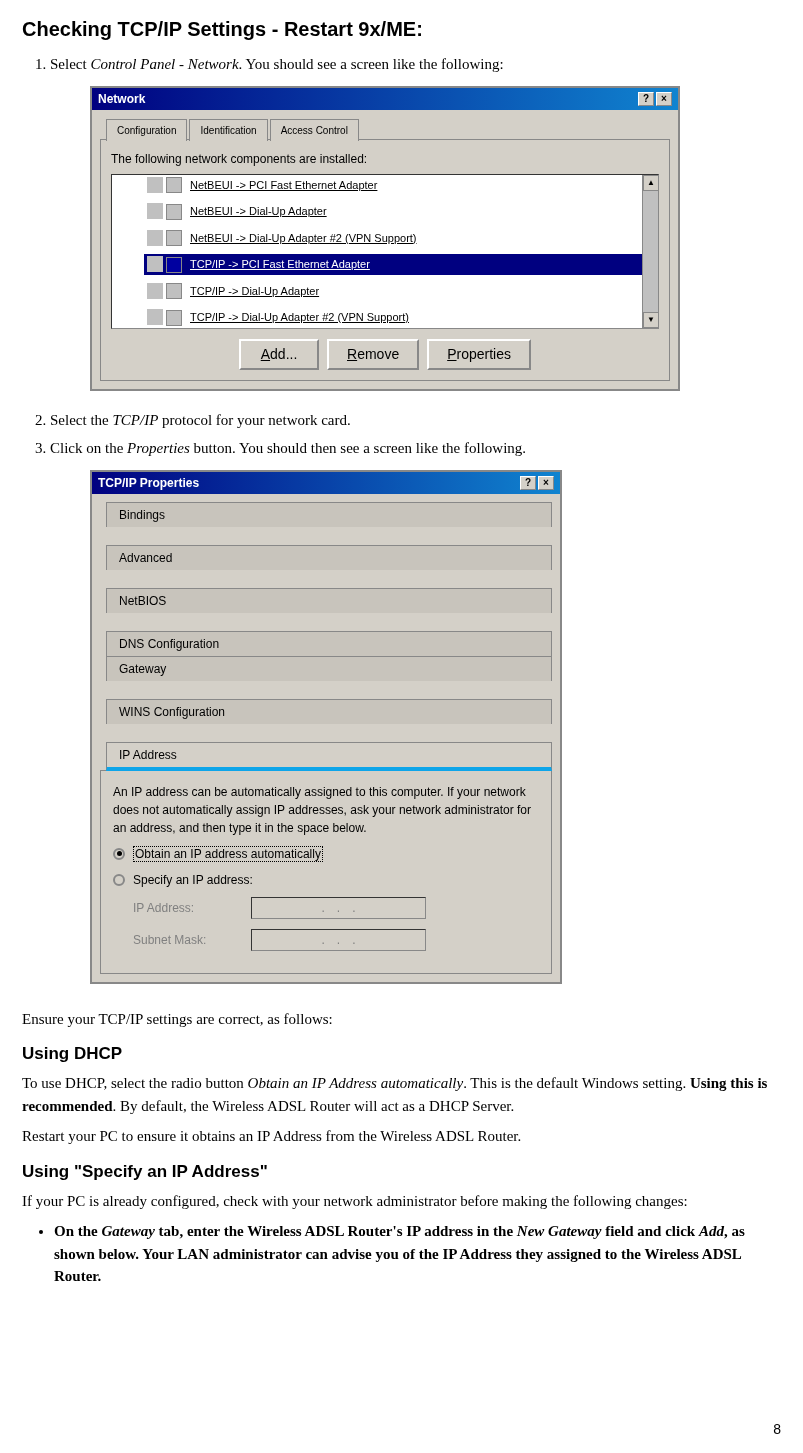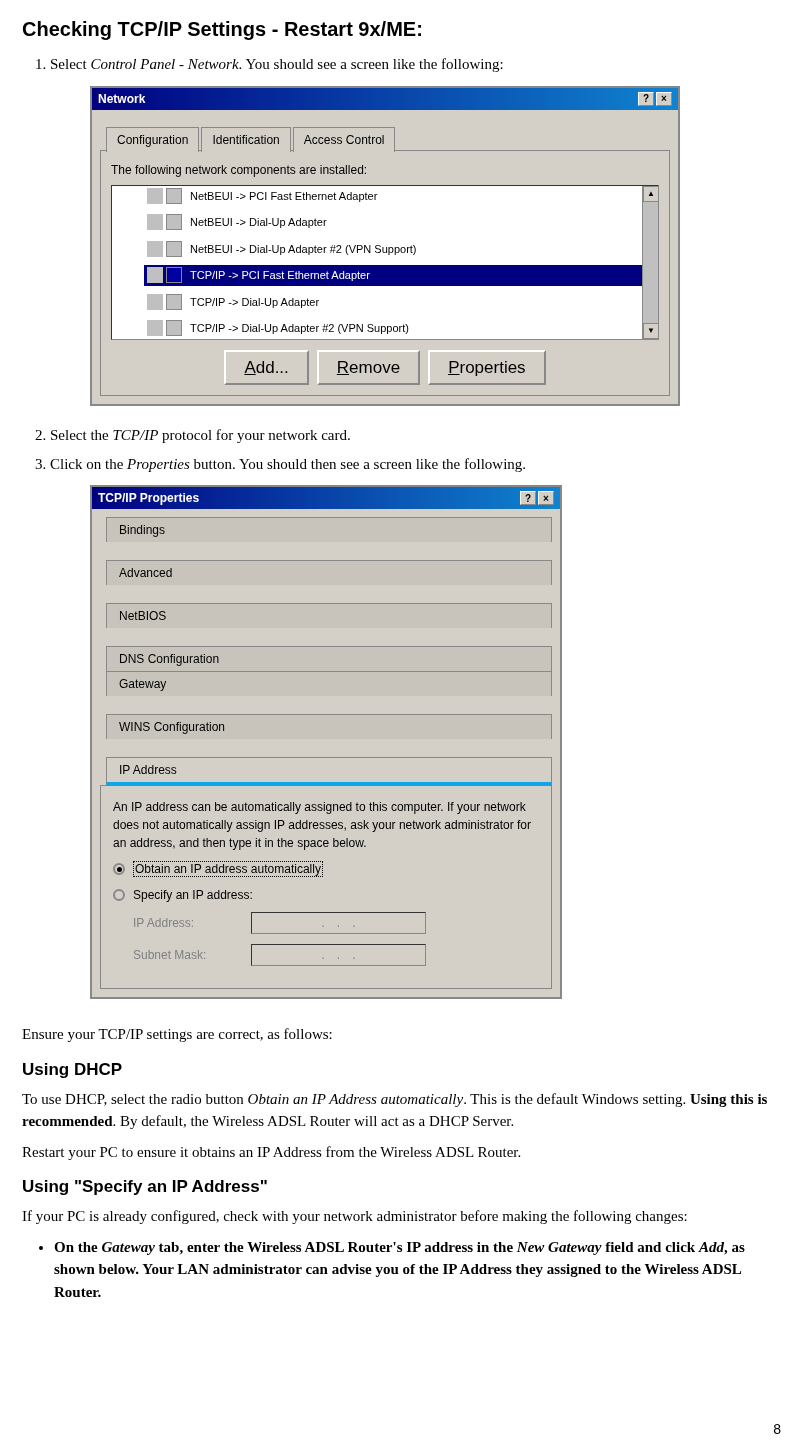--- a/index.html
+++ b/index.html
@@ -91,25 +91,24 @@
       gap: 2px;
       margin-bottom: -1px;
       padding-left: 6px;
     }
     .network-tab {
       background: #d4d0c8;
       border: 1px solid #888;
       border-bottom: none;
       padding: 3px 10px;
       font-family: Arial, sans-serif;
-      font-size: 12px;
+      font-size: 10px;
       cursor: pointer;
       position: relative;
       top: 1px;
-      margin-top: 8px;
     }
     .network-content {
       border: 1px solid #888;
       background: #d4d0c8;
       padding: 10px;
     }
     .network-label {
       font-family: Arial, sans-serif;
       font-size: 12px;
       margin-bottom: 6px;
@@ -124,25 +123,26 @@
     .network-list {
       list-style: none;
       padding: 0;
       margin: 0;
     }
     .network-list li {
       padding: 2px 4px 2px 22px;
       font-family: Arial, sans-serif;
       font-size: 11px;
       display: flex;
-      align-items: center;
+      align-items: flex-end;
       gap: 4px;
       background: #fff;
       color: #000;
       position: relative;
+      text-decoration: underline;
     }
     .network-list li::before {
       content: '';
       position: absolute;
       left: 3px;
       top: 50%;
       transform: translateY(-50%);
       width: 16px;
       height: 16px;
       background: #c0c0c0;
@@ -182,21 +182,21 @@
       gap: 8px;
       margin-top: 10px;
       justify-content: center;
     }
     .win-button {
       background: #d4d0c8;
       border: 2px solid;
       border-color: #fff #888 #888 #fff;
       padding: 3px 18px;
       font-family: Arial, sans-serif;
-      font-size: 17px;
+      font-size: 14px;
       cursor: pointer;
       min-width: 80px;
       text-align: center;
     }
 
     
     .tcpip-dialog {
       width: 472px;
     }
     .tcpip-tabs-row1, .tcpip-tabs-row2 {

